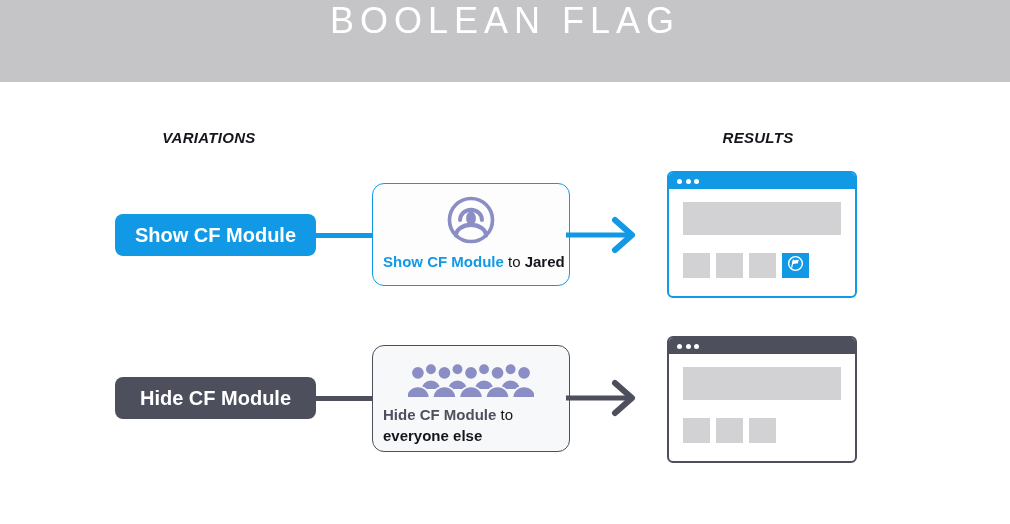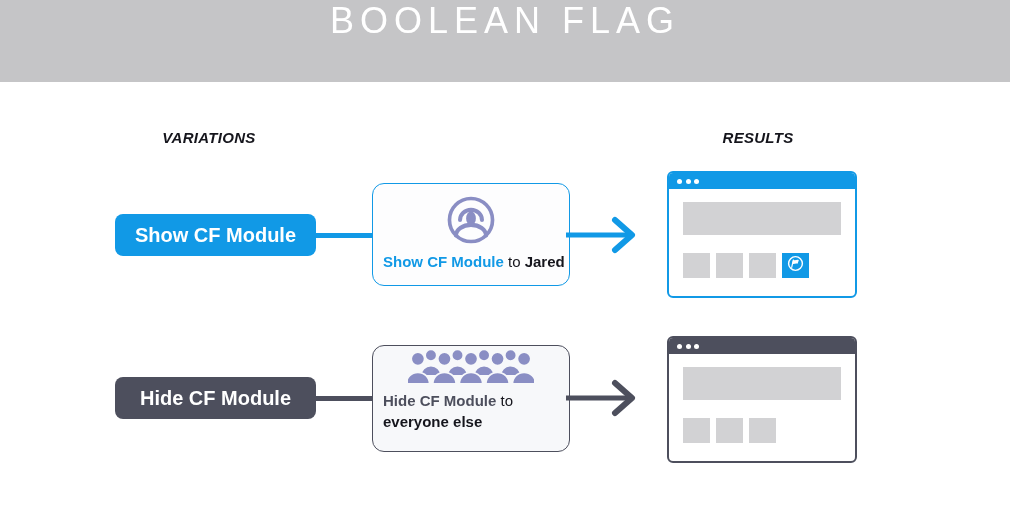--- a/index.html
+++ b/index.html
@@ -35,21 +35,21 @@
   
   .link-line{position:absolute;left:312px;width:62px;height:5px;}
   .link-blue{top:233px;background:#1199e6;}
   .link-dark{top:396px;background:#4d4f5d;}
   
   .rule-card{
     position:absolute;left:372px;width:198px;border-radius:12px;
     display:flex;flex-direction:column;align-items:center;box-sizing:border-box;
   }
   .rule-card-show{top:183px;height:103px;background:#fdfdfe;border:1.5px solid #1199e6;padding-top:10px;}
-  .rule-card-hide{top:345px;height:107px;background:#f7f8fa;border:1.5px solid #4d4f5d;padding-top:1px;}
+  .rule-card-hide{top:345px;height:107px;background:#f7f8fa;border:1.5px solid #4d4f5d;padding-top:15px;}
   .rule-icon-user{width:52px;height:52px;}
   .rule-icon-crowd{width:126px;height:38px;}
   .rule-text{
     margin-top:5px;max-width:176px;text-align:left;
     color:#15151c;font-size:15px;line-height:21px;
   }
   .one-line{white-space:nowrap;}
   .hl-blue{color:#1199e6;font-weight:700;}
   .hl-dark{color:#4d4f5d;font-weight:700;}
   .tgt{font-weight:700;}

